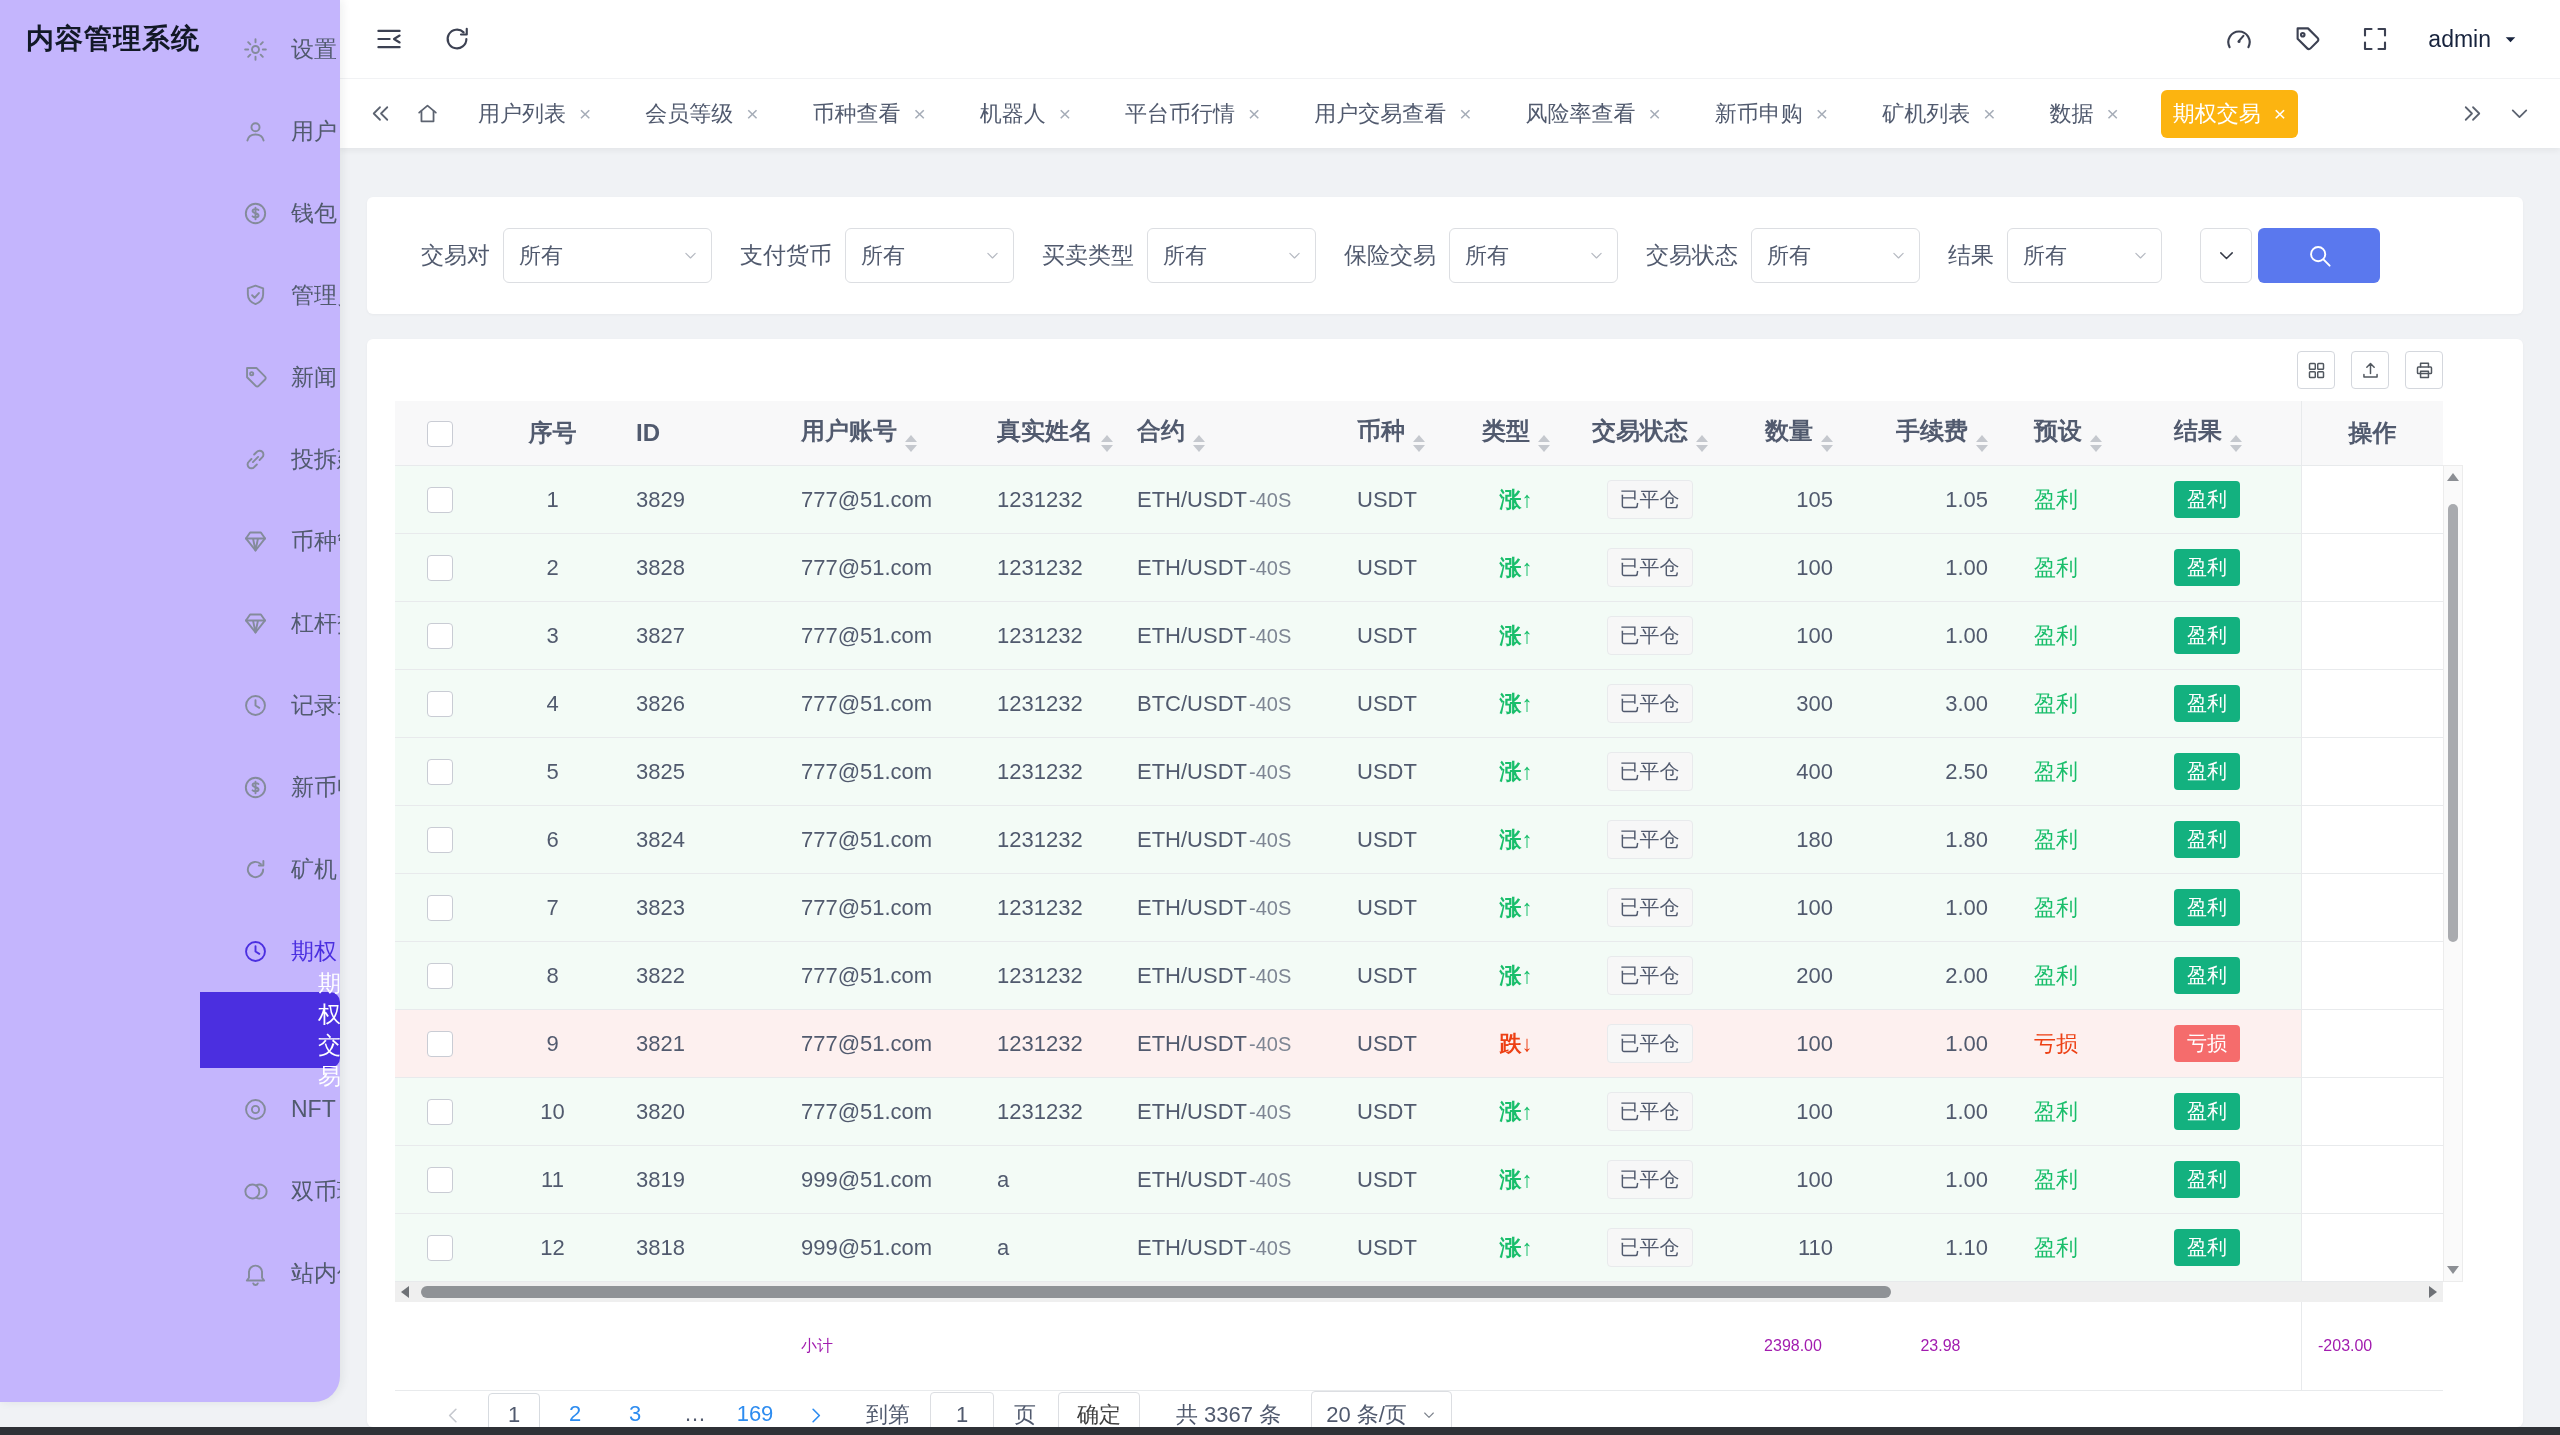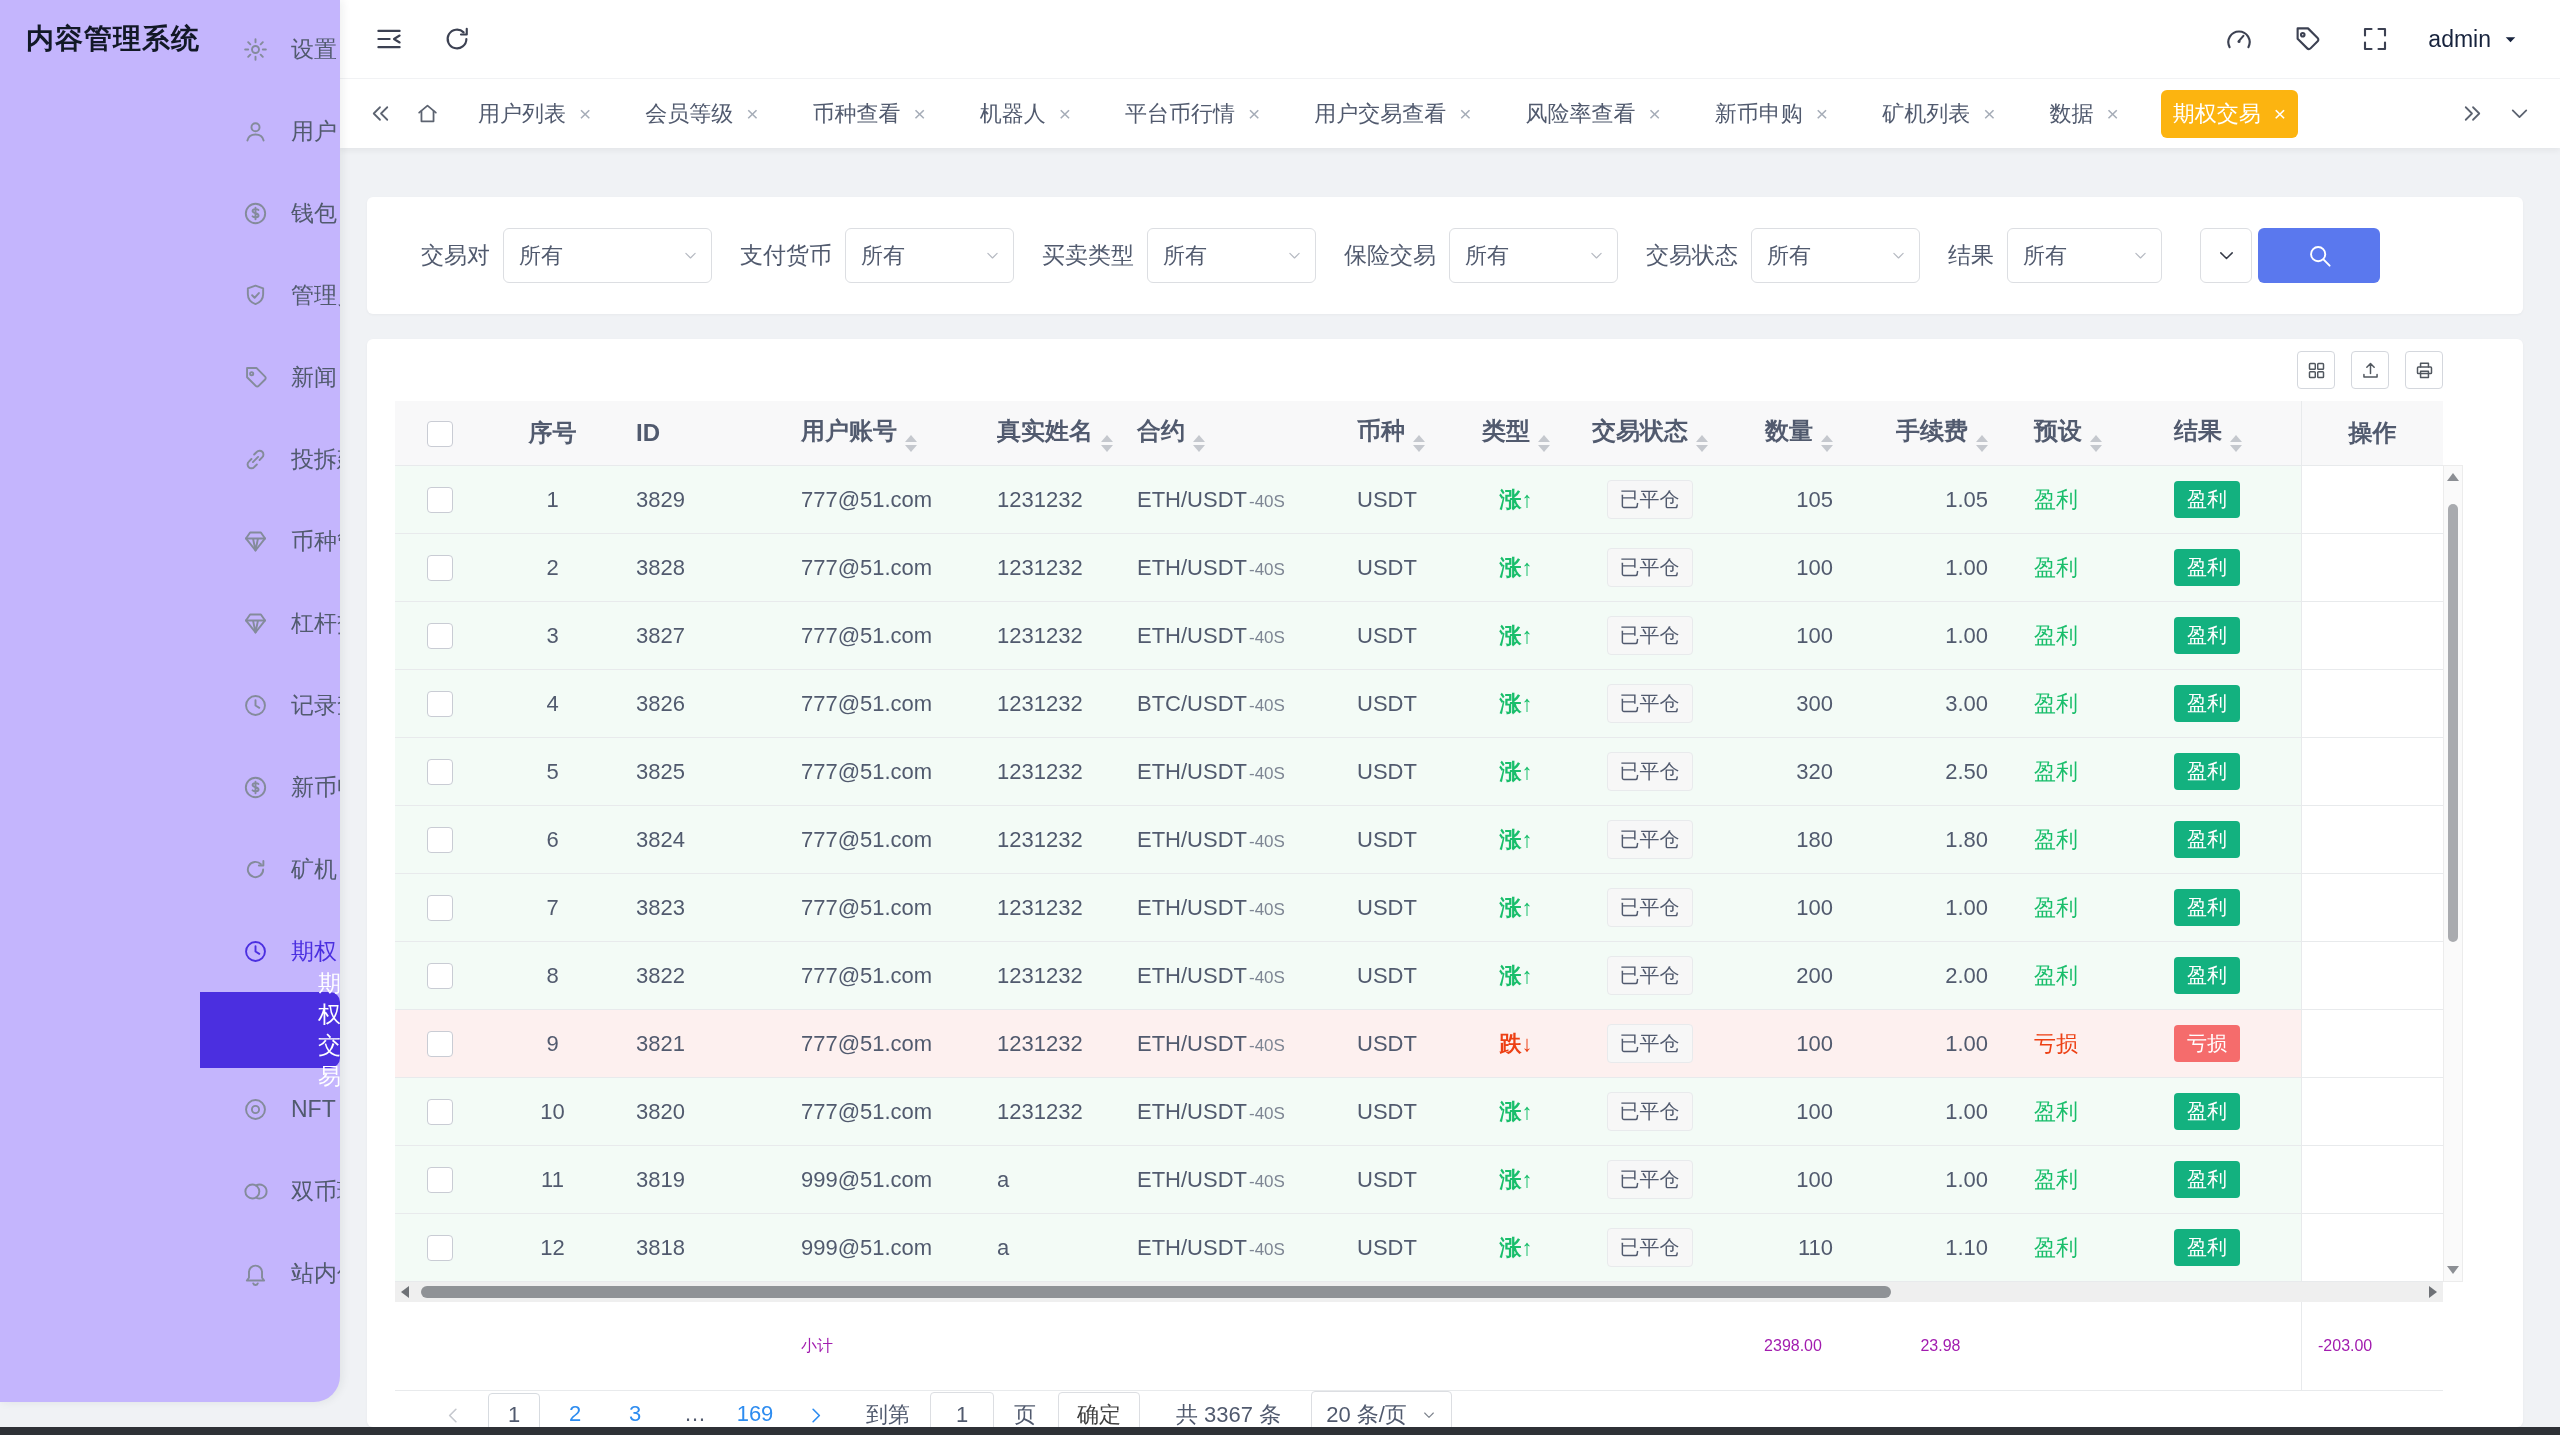--- a/index.html
+++ b/index.html
@@ -103,21 +103,21 @@
 
   .type-up{color:#19be6b;font-weight:700}
   .type-down{color:#ed4014;font-weight:700}
   .tag{display:inline-block;padding:5px 12px;background:#f7f7f7;border:1px solid #e8eaec;
     border-radius:4px;font-size:20px;color:#515a6e}
   .preset-profit{color:#19be6b}
   .preset-loss{color:#ed4014}
   .badge{display:inline-block;padding:5px 13px;border-radius:4px;font-size:20px;color:#fff}
   .badge-profit{background:#13b17f}
   .badge-loss{background:#f56c6c}
-  .suffix{font-size:17px;color:#7d8593;margin-left:2px}
+  .suffix{font-size:20px;color:#7d8593;margin-left:2px}
 
   
   .vscroll{position:absolute;left:2048px;top:64px;width:20px;height:817px;
     background:#fafafa;border:1px solid #ececec;box-sizing:border-box}
   .vs-arrow{position:absolute;left:0;width:18px;height:18px;display:flex;
     align-items:center;justify-content:center;cursor:pointer}
   .vs-arrow span{display:block;width:0;height:0;border-left:6px solid transparent;border-right:6px solid transparent}
   .vs-up{top:2px}.vs-up span{border-bottom:8px solid #8c8f94}
   .vs-dn{bottom:2px}.vs-dn span{border-top:8px solid #8c8f94}
   .vs-thumb{position:absolute;left:4px;width:10px;top:38px;height:438px;
@@ -674,21 +674,21 @@
                 <tr class="r-profit">
                   <td class="col-select al-c"><span class="checkbox"></span></td>
                   <td class="col-seq al-c">5</td>
                   <td class="col-id">3825</td>
                   <td class="col-account">777@51.com</td>
                   <td class="col-name">1231232</td>
                   <td class="col-contract"><span>ETH/USDT</span><span class="suffix">-40S</span></td>
                   <td class="col-coin">USDT</td>
                   <td class="col-type al-c"><span class="type-up">涨↑</span></td>
                   <td class="col-status al-c"><span class="tag">已平仓</span></td>
-                  <td class="col-qty al-r num">320</td>
+                  <td class="col-qty al-r num">400</td>
                   <td class="col-fee al-r num">2.50</td>
                   <td class="col-preset"><span class="preset-profit">盈利</span></td>
                   <td class="col-result"><span class="badge badge-profit">盈利</span></td>
                   <td class="col-action"></td>
                 </tr>
                 <tr class="r-profit">
                   <td class="col-select al-c"><span class="checkbox"></span></td>
                   <td class="col-seq al-c">6</td>
                   <td class="col-id">3824</td>
                   <td class="col-account">777@51.com</td>

